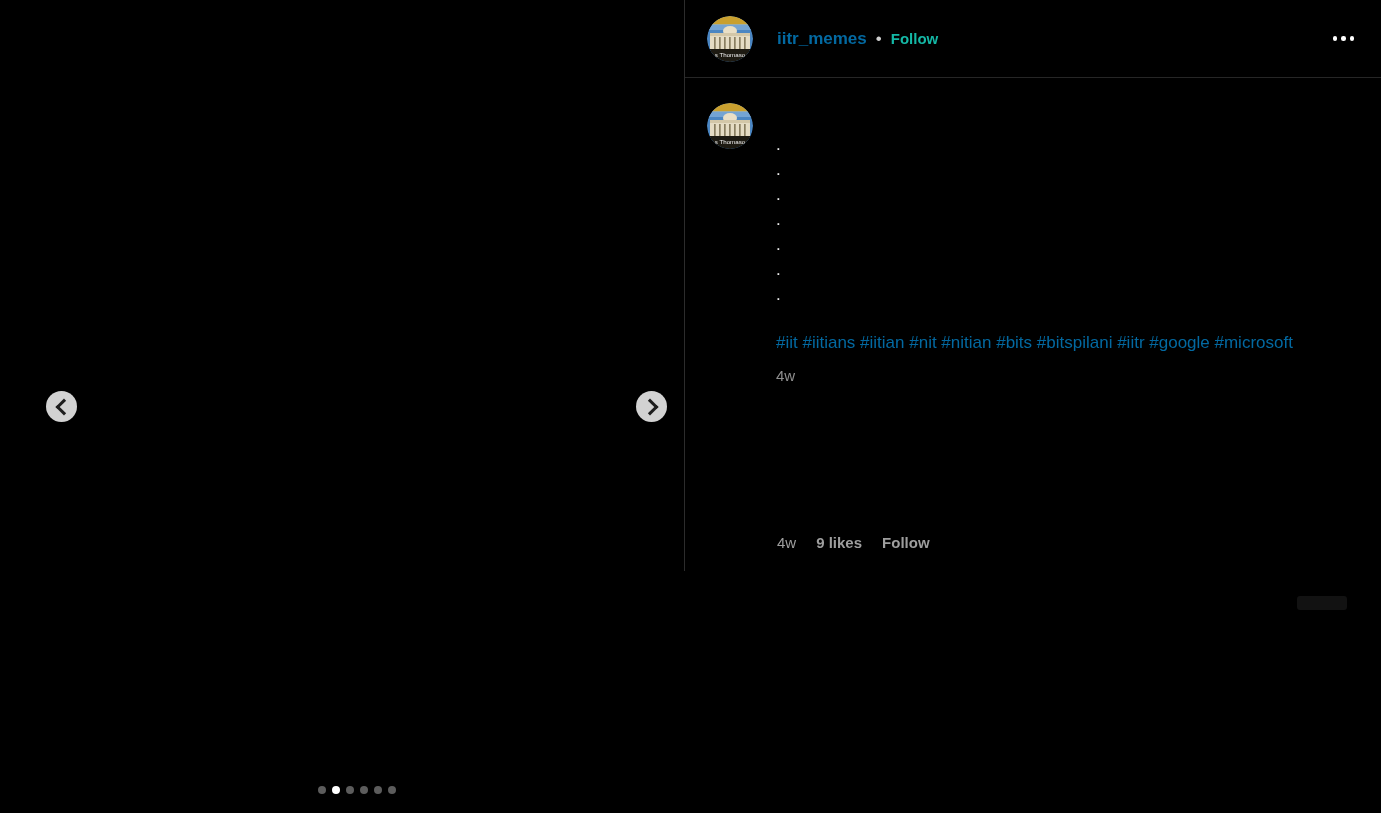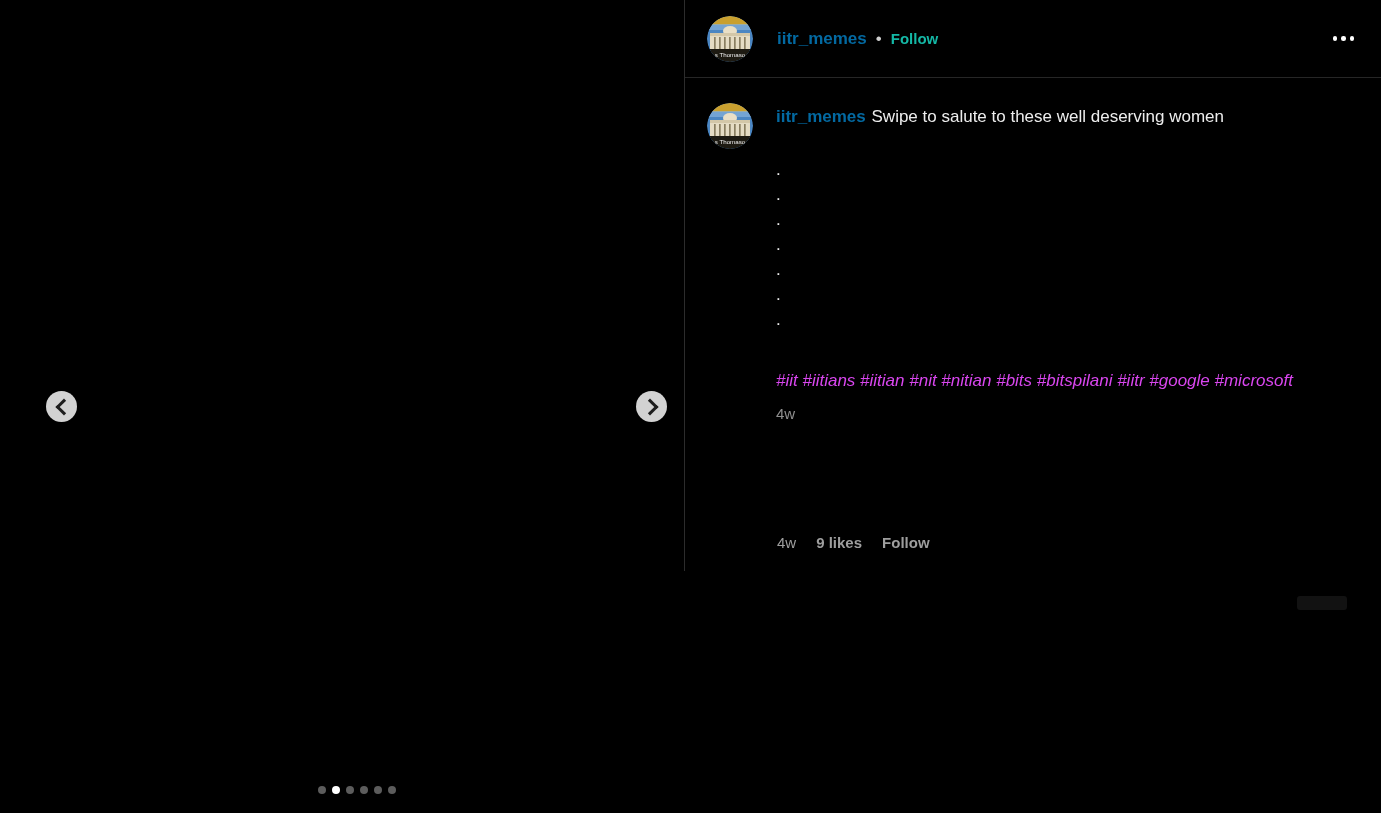--- a/index.html
+++ b/index.html
@@ -142,24 +142,23 @@
     left: 91px; top: 104px;
     width: 534px;
     font-size: 17px;
     line-height: 25px;
     color: #ededed;
   }
   .caption-first-line .username { margin-right: 1px; }
   .dot-lines { margin-top: 28px; }
   .cap-line { line-height: 25px; min-height: 25px; }
   .hashtags {
-    margin-top: 36px;
-    color: #d946ef;
-    cursor: pointer;
-    font-style: italic;
+    margin-top: 23px;
+    color: #0369a1;
+    cursor: pointer;
   }
   .caption-time {
     margin-top: 12px;
     font-size: 15px;
     line-height: 18px;
     color: #8f8f8f;
   }
 
   
   .comment-text {
@@ -287,24 +286,20 @@
               <rect x="32" y="21" width="1.7" height="12"></rect>
             <rect x="37" y="21" width="1.7" height="12"></rect>
           </g>
           <rect y="33" width="46" height="13" fill="#1d1a12"></rect>
           <text x="23" y="41" font-size="6.2" fill="#efefef" text-anchor="middle">s Thomaso</text>
         </g>
       </svg>
     </div>
 
     <div class="caption-text">
-      <div class="caption-first-line">
-        <span class="username">iitr_memes</span>
-        <span>Swipe to salute to these well deserving women</span>
-      </div>
       <div class="dot-lines">
           <div class="cap-line">.</div>
           <div class="cap-line">.</div>
           <div class="cap-line">.</div>
           <div class="cap-line">.</div>
           <div class="cap-line">.</div>
           <div class="cap-line">.</div>
           <div class="cap-line">.</div>
         </div>
       <div class="hashtags">#iit #iitians #iitian #nit #nitian #bits #bitspilani #iitr #google #microsoft</div>

